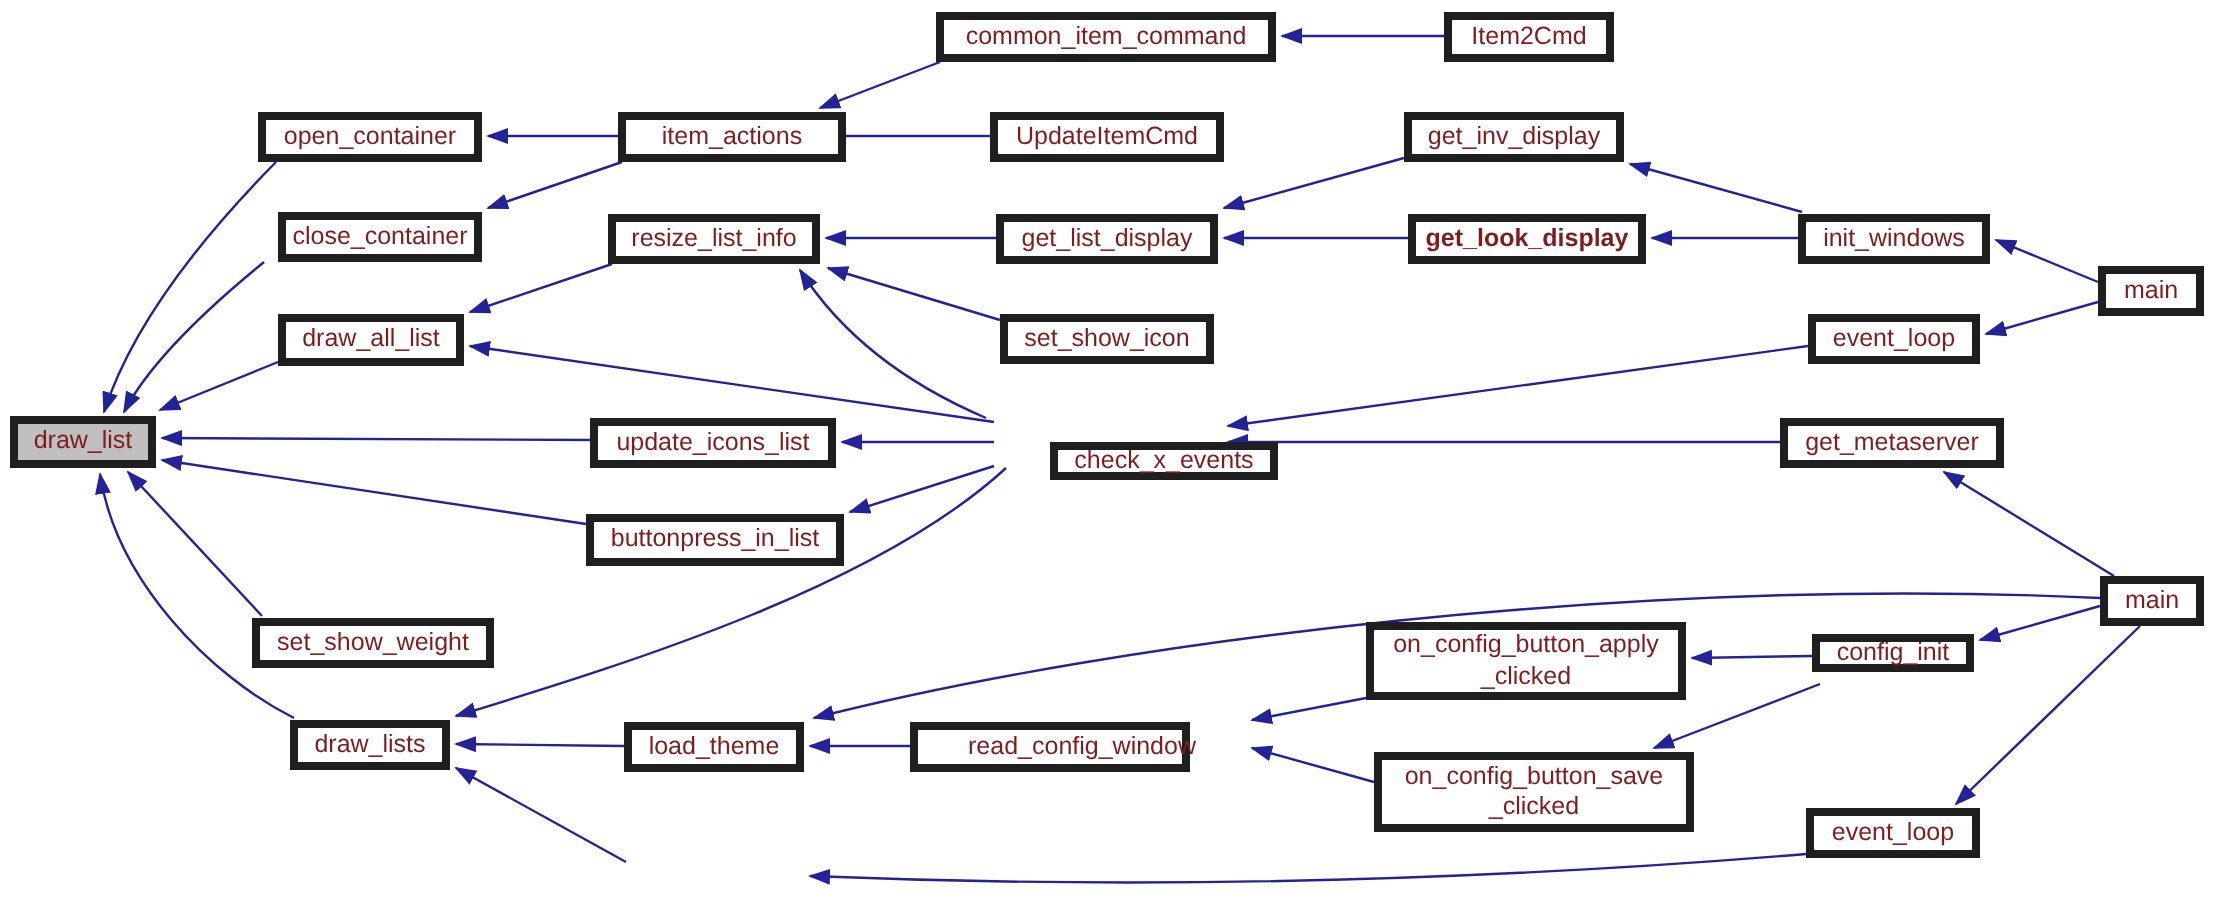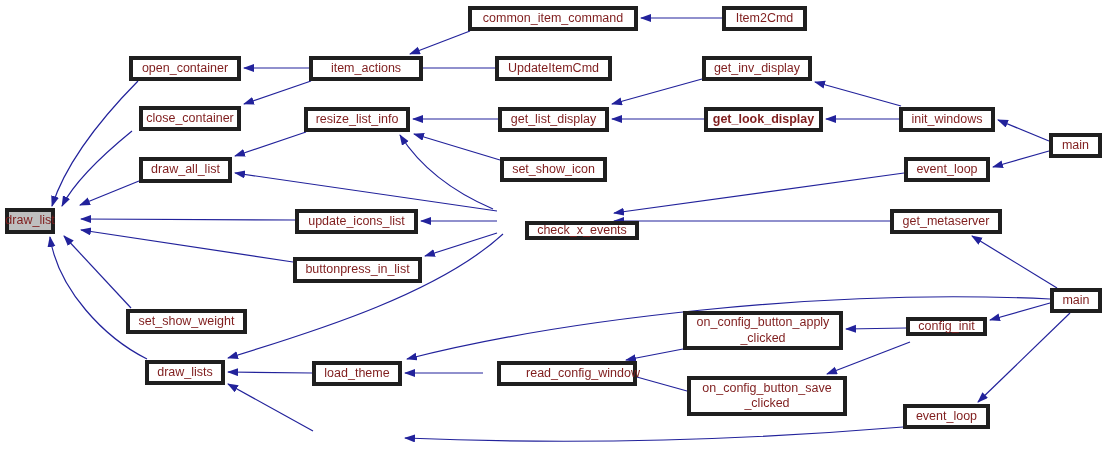--- a/index.html
+++ b/index.html
@@ -84,38 +84,38 @@
         <path d="M683,349 L626,360" fill="none" stroke="#22229b" stroke-width="1.2" marker-end="url(#arrowhead)"></path>
         <path d="M687,391 L626,374" fill="none" stroke="#22229b" stroke-width="1.2" marker-end="url(#arrowhead)"></path>
         <path d="M483,373 L405,373" fill="none" stroke="#22229b" stroke-width="1.2" marker-end="url(#arrowhead)"></path>
         <path d="M312,373 L228,372" fill="none" stroke="#22229b" stroke-width="1.2" marker-end="url(#arrowhead)"></path>
         <path d="M313,431 L228,384" fill="none" stroke="#22229b" stroke-width="1.2" marker-end="url(#arrowhead)"></path>
         <path d="M903,427 Q650,448 405,438" fill="none" stroke="#22229b" stroke-width="1.2" marker-end="url(#arrowhead)"></path>
         <path d="M1070,313 L978,402" fill="none" stroke="#22229b" stroke-width="1.2" marker-end="url(#arrowhead)"></path>
       </g>
   </svg>
   <div id="nodes">
-      <div class="node highlight" style="left: 5px; top: 208px; width: 50px; height: 26px; border-color: rgb(31, 31, 31);">draw_list</div>
+      <div class="node highlight" style="left: 5px; top: 208px; width: 73px; height: 26px; border-color: rgb(31, 31, 31);">draw_list</div>
       <div class="node" style="left: 129px; top: 56px; width: 112px; height: 25px; border-color: rgb(31, 31, 31);">open_container</div>
       <div class="node" style="left: 128px; top: 106px; width: 102px; height: 25px; border-color: rgb(31, 31, 31); margin-left: 11px;">close_container</div>
       <div class="node" style="left: 139px; top: 157px; width: 93px; height: 26px; border-color: rgb(31, 31, 31);">draw_all_list</div>
       <div class="node" style="left: 126px; top: 309px; width: 121px; height: 25px; border-color: rgb(31, 31, 31);">set_show_weight</div>
       <div class="node" style="left: 145px; top: 360px; width: 80px; height: 25px; border-color: rgb(31, 31, 31);">draw_lists</div>
       <div class="node" style="left: 309px; top: 56px; width: 114px; height: 25px; border-color: rgb(31, 31, 31);">item_actions</div>
       <div class="node" style="left: 304px; top: 107px; width: 106px; height: 25px; border-color: rgb(31, 31, 31);">resize_list_info</div>
       <div class="node" style="left: 295px; top: 209px; width: 123px; height: 25px; border-color: rgb(31, 31, 31);">update_icons_list</div>
       <div class="node" style="left: 293px; top: 257px; width: 129px; height: 26px; border-color: rgb(31, 31, 31);">buttonpress_in_list</div>
       <div class="node" style="left: 312px; top: 361px; width: 90px; height: 25px; border-color: rgb(31, 31, 31);">load_theme</div>
       <div class="node" style="left: 313px; top: 426px; width: 89px; height: 25px; border-color: rgb(31, 31, 31); margin-top: 41px;">do_network</div>
       <div class="node" style="left: 468px; top: 6px; width: 170px; height: 25px; border-color: rgb(31, 31, 31);">common_item_command</div>
       <div class="node" style="left: 495px; top: 56px; width: 117px; height: 25px; border-color: rgb(31, 31, 31);">UpdateItemCmd</div>
       <div class="node" style="left: 498px; top: 107px; width: 111px; height: 25px; border-color: rgb(31, 31, 31);">get_list_display</div>
       <div class="node" style="left: 500px; top: 157px; width: 107px; height: 25px; border-color: rgb(31, 31, 31);">set_show_icon</div>
       <div class="node" style="left: 497px; top: 221px; width: 114px; height: 19px; border-color: rgb(31, 31, 31); margin-left: 28px;">check_x_events</div>
-      <div class="node" style="left: 497px; top: 361px; width: 140px; height: 25px; border-color: rgb(31, 31, 31); padding-left: 32px;">read_config_window</div>
+      <div class="node" style="left: 455px; top: 361px; width: 140px; height: 25px; border-color: rgb(31, 31, 31); padding-left: 32px;">read_config_window</div>
       <div class="node" style="left: 722px; top: 6px; width: 85px; height: 25px; border-color: rgb(31, 31, 31);">Item2Cmd</div>
       <div class="node" style="left: 702px; top: 56px; width: 110px; height: 25px; border-color: rgb(31, 31, 31);">get_inv_display</div>
       <div class="node" style="left: 704px; top: 107px; width: 119px; height: 25px; border-color: rgb(31, 31, 31); font-weight: bold;">get_look_display</div>
       <div class="node" style="left: 683px; top: 311px; width: 160px; height: 39px; border-color: rgb(31, 31, 31);">on_config_button_apply
 _clicked</div>
       <div class="node" style="left: 687px; top: 376px; width: 160px; height: 40px; border-color: rgb(31, 31, 31);">on_config_button_save
 _clicked</div>
       <div class="node" style="left: 899px; top: 107px; width: 96px; height: 25px; border-color: rgb(31, 31, 31);">init_windows</div>
       <div class="node" style="left: 904px; top: 157px; width: 86px; height: 25px; border-color: rgb(31, 31, 31);">event_loop</div>
       <div class="node" style="left: 890px; top: 209px; width: 112px; height: 25px; border-color: rgb(31, 31, 31);">get_metaserver</div>

